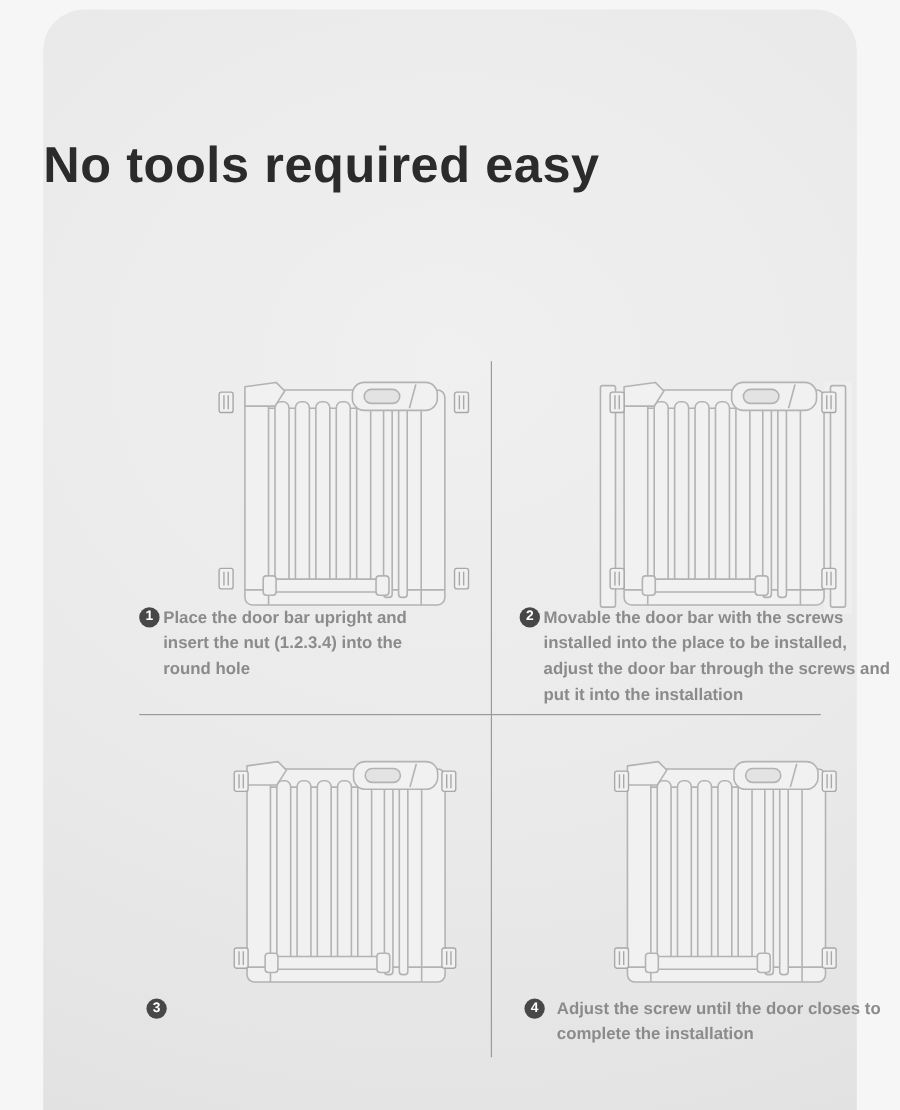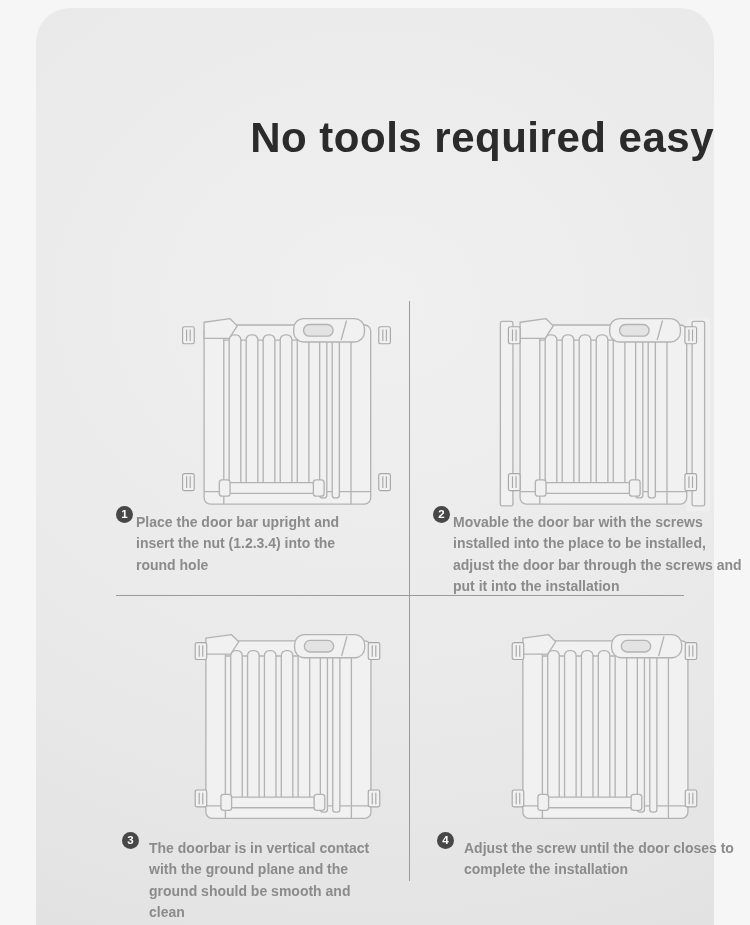--- a/index.html
+++ b/index.html
@@ -8,36 +8,36 @@
     --art-line:#b3b3b3; --art-fill:#f1f1f1;
   }
   *{box-sizing:border-box;}
   html,body{margin:0;padding:0;}
   body{width:750px;height:925px;background:var(--page-bg);
        font-family:"Liberation Sans", sans-serif; overflow:hidden;}
   #page{position:relative;width:750px;height:925px;}
   .card{position:absolute;left:36px;top:8px;width:678px;height:917px;
         border-radius:34px 34px 0 0;
         background:radial-gradient(120% 75% at 50% 32%, #f0f0f0 0%, var(--card-bg) 62%, #e2e2e2 100%);}
-  .title{position:absolute;left:0;right:0;top:74px;text-align:right;
+  .title{position:absolute;left:0;right:0;top:74px;text-align:left;
          font-size:42px;font-weight:700;color:var(--title);line-height:1.33;letter-spacing:0.5px;}
   .title span{display:block;}
   .fig{position:absolute;}
   .fig svg{display:block;width:100%;height:auto;}
   .fig1{left:103px;top:292px;width:215px;}
   .fig2{left:419px;top:292px;width:215px;}
   .fig3{left:105px;top:608px;width:213px;}
   .fig4{left:422px;top:608px;width:213px;}
   .divider-h{position:absolute;left:80px;top:587px;width:568px;height:1px;background:var(--divider);}
   .divider-v{position:absolute;left:373px;top:293px;width:1px;height:580px;background:var(--divider);}
   .caption{position:absolute;display:flex;align-items:flex-start;}
   .badge{flex:0 0 17px;width:17px;height:17px;margin-top:2px;border-radius:50%;
          background:var(--badge-bg);color:var(--badge-text);
          font-size:11.5px;font-weight:700;line-height:17px;text-align:center;}
-  .cap-text{margin:8px;font-size:14px;font-weight:700;color:var(--step-text);line-height:1.52;}
+  .cap-text{margin:0;font-size:14px;font-weight:700;color:var(--step-text);line-height:1.52;}
   .cap1{left:80px;top:496px;} .cap1 .cap-text{width:232px;margin-left:3px;}
   .cap2{left:397px;top:496px;} .cap2 .cap-text{width:292px;margin-left:3px;}
   .cap3{left:86px;top:822px;} .cap3 .cap-text{width:240px;margin-left:10px;}
   .cap4{left:401px;top:822px;} .cap4 .cap-text{width:298px;margin-left:10px;}
   .wall{fill:var(--art-fill);stroke:var(--art-line);stroke-width:1.5;}
   .wallband{fill:#efefef;}
 </style>
 </head>
 <body>
 
@@ -130,21 +130,20 @@
       <p class="cap-text">Place the door bar upright and insert the nut (1.2.3.4) into the round hole</p>
     </div>
 
     <div class="caption cap2">
       <span class="badge">2</span>
       <p class="cap-text">Movable the door bar with the screws installed into the place to be installed, adjust the door bar through the screws and put it into the installation</p>
     </div>
 
     <div class="caption cap3">
       <span class="badge">3</span>
-      <p class="cap-text">The doorbar is in vertical contact with the ground plane and the ground should be smooth and clean</p>
     </div>
 
     <div class="caption cap4">
       <span class="badge">4</span>
       <p class="cap-text">Adjust the screw until the door closes to complete the installation</p>
     </div>
 
   </div>
 </div>
 

